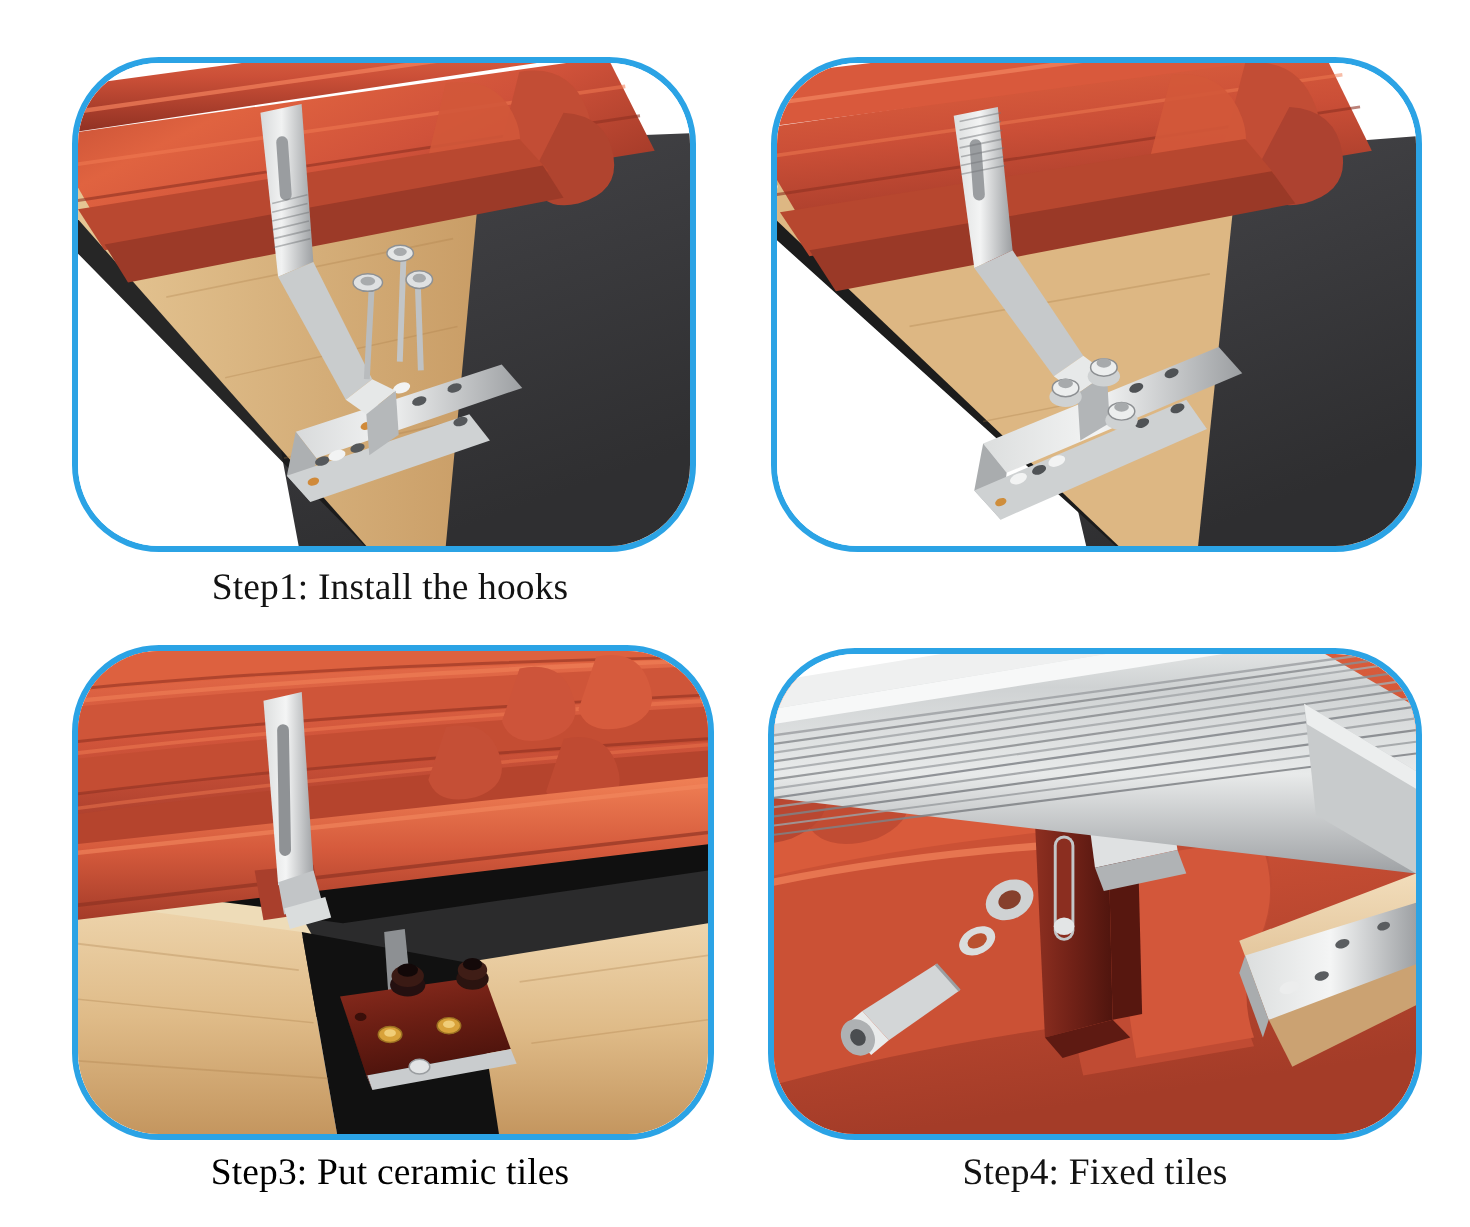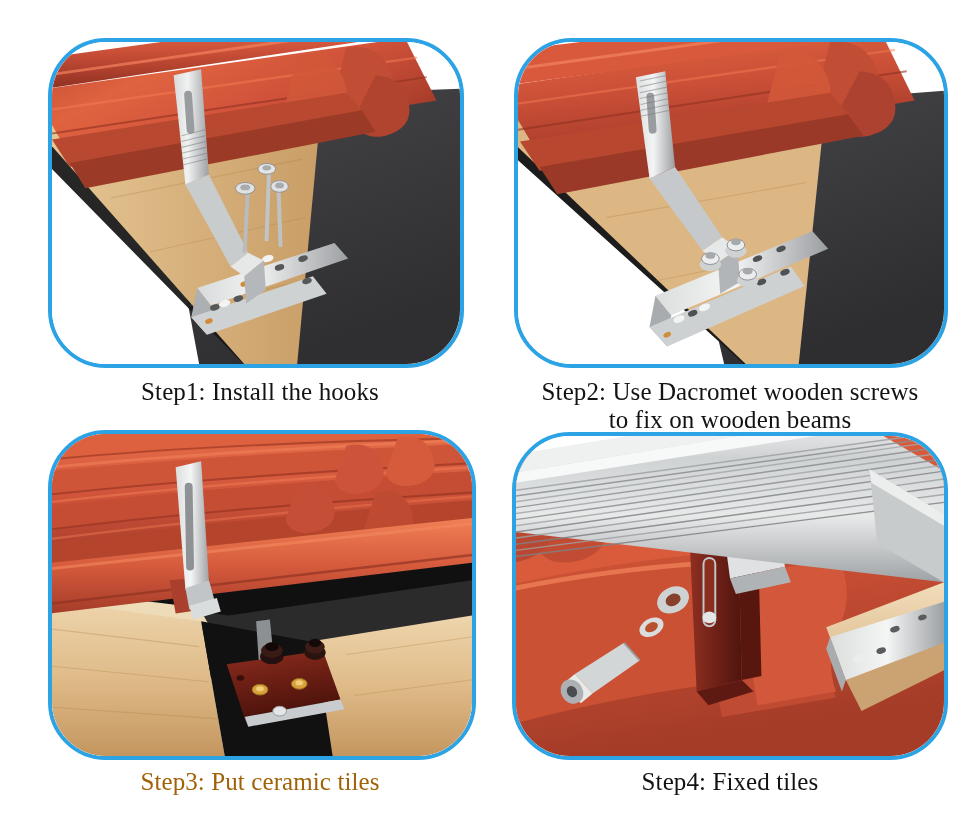--- a/index.html
+++ b/index.html
@@ -262,22 +262,20 @@
           <ellipse cx="222" cy="205" rx="5" ry="3.2" fill="#a7aaac"></ellipse>
         </g>
         <g>
           <ellipse cx="234" cy="244" rx="11" ry="7" fill="#cfd2d3"></ellipse>
           <ellipse cx="234" cy="238" rx="9" ry="6" fill="#eceeee" stroke="#8c8f92"></ellipse>
           <ellipse cx="234" cy="235" rx="5" ry="3.2" fill="#a7aaac"></ellipse>
         </g>
       </g>
     </svg>
   </div>
-  <div class="caption" id="c2" style="color: rgb(19, 19, 19);">Step2: Use Dacromet wooden screws
-to fix on wooden beams</div>
 
   <div class="panel" id="p3" style="--accent: #2ba3e5;">
     <svg viewBox="0 0 428 330" preserveAspectRatio="none">
       <defs>
         <linearGradient id="g3tile" x1="0" y1="0" x2="0" y2="1">
           <stop offset="0" stop-color="#e9714c"></stop>
             <stop offset="0.45" stop-color="#d0543a"></stop>
           <stop offset="1" stop-color="#963426"></stop>
         </linearGradient>
         <linearGradient id="g3tile2" x1="0" y1="0" x2="0" y2="1">
@@ -380,21 +378,21 @@
       <g>
         <ellipse cx="224" cy="228" rx="12" ry="8" fill="#241010"></ellipse>
         <ellipse cx="224" cy="222" rx="11" ry="7.5" fill="#3a1a14"></ellipse>
         <ellipse cx="224" cy="218" rx="7" ry="4.5" fill="#120808"></ellipse>
         <ellipse cx="268" cy="224" rx="11" ry="7.5" fill="#2b1410"></ellipse>
         <ellipse cx="268" cy="218" rx="10" ry="7" fill="#3f1d16"></ellipse>
         <ellipse cx="268" cy="214" rx="6.5" ry="4.2" fill="#140909"></ellipse>
       </g>
     </svg>
   </div>
-  <div class="caption" id="c3" style="color: #a16207;">Step3: Put ceramic tiles</div>
+  <div class="caption" id="c3" style="color: #000000;">Step3: Put ceramic tiles</div>
 
   <div class="panel" id="p4" style="--accent: #2ba3e5;">
     <svg viewBox="0 0 436 328" preserveAspectRatio="none">
       <defs>
         <linearGradient id="g4tile" x1="0" y1="0" x2="0.2" y2="1">
           <stop offset="0" stop-color="#e3653f"></stop>
             <stop offset="0.5" stop-color="#cd5136"></stop>
           <stop offset="1" stop-color="#a43c28"></stop>
         </linearGradient>
         <linearGradient id="g4rail" x1="0" y1="0" x2="0" y2="1">

